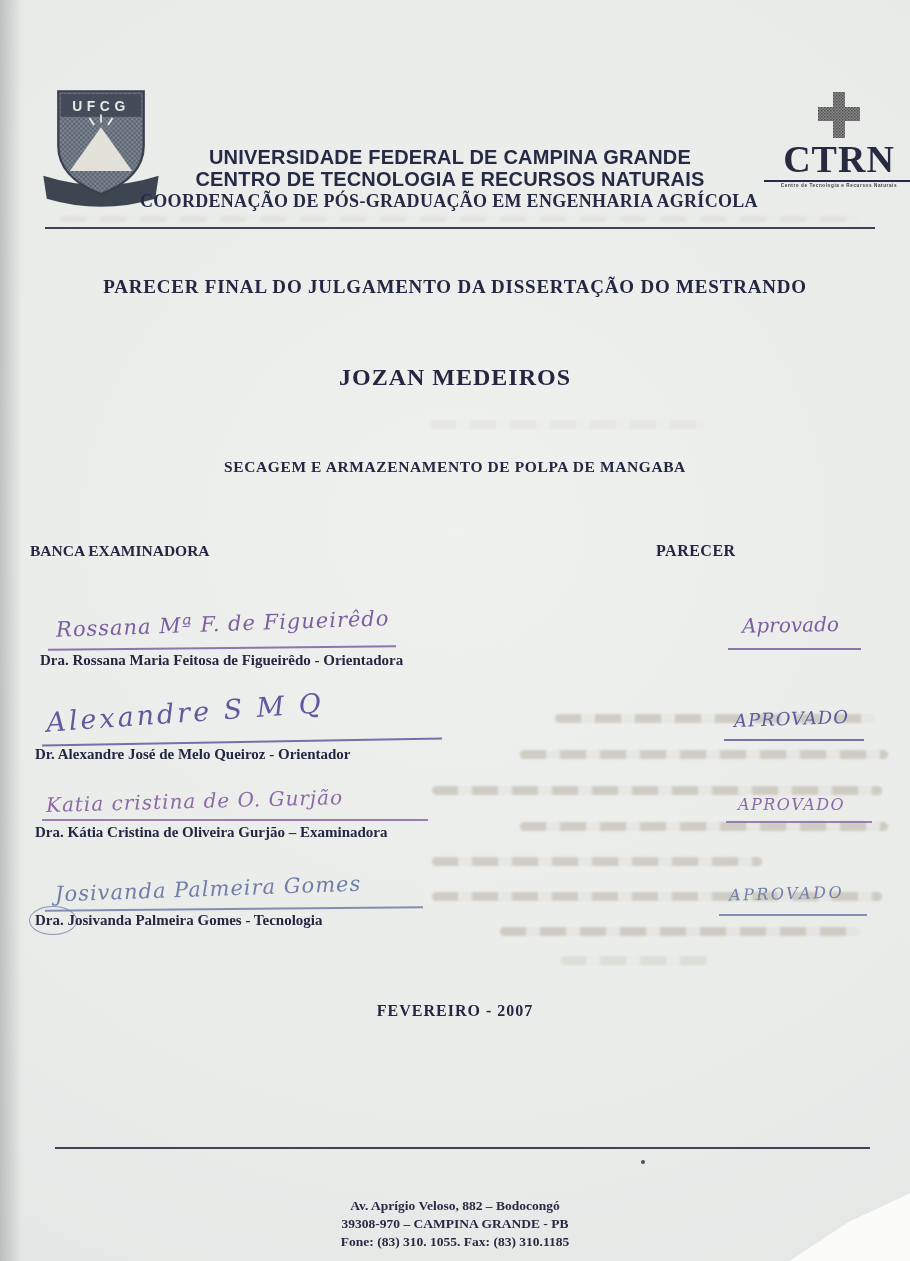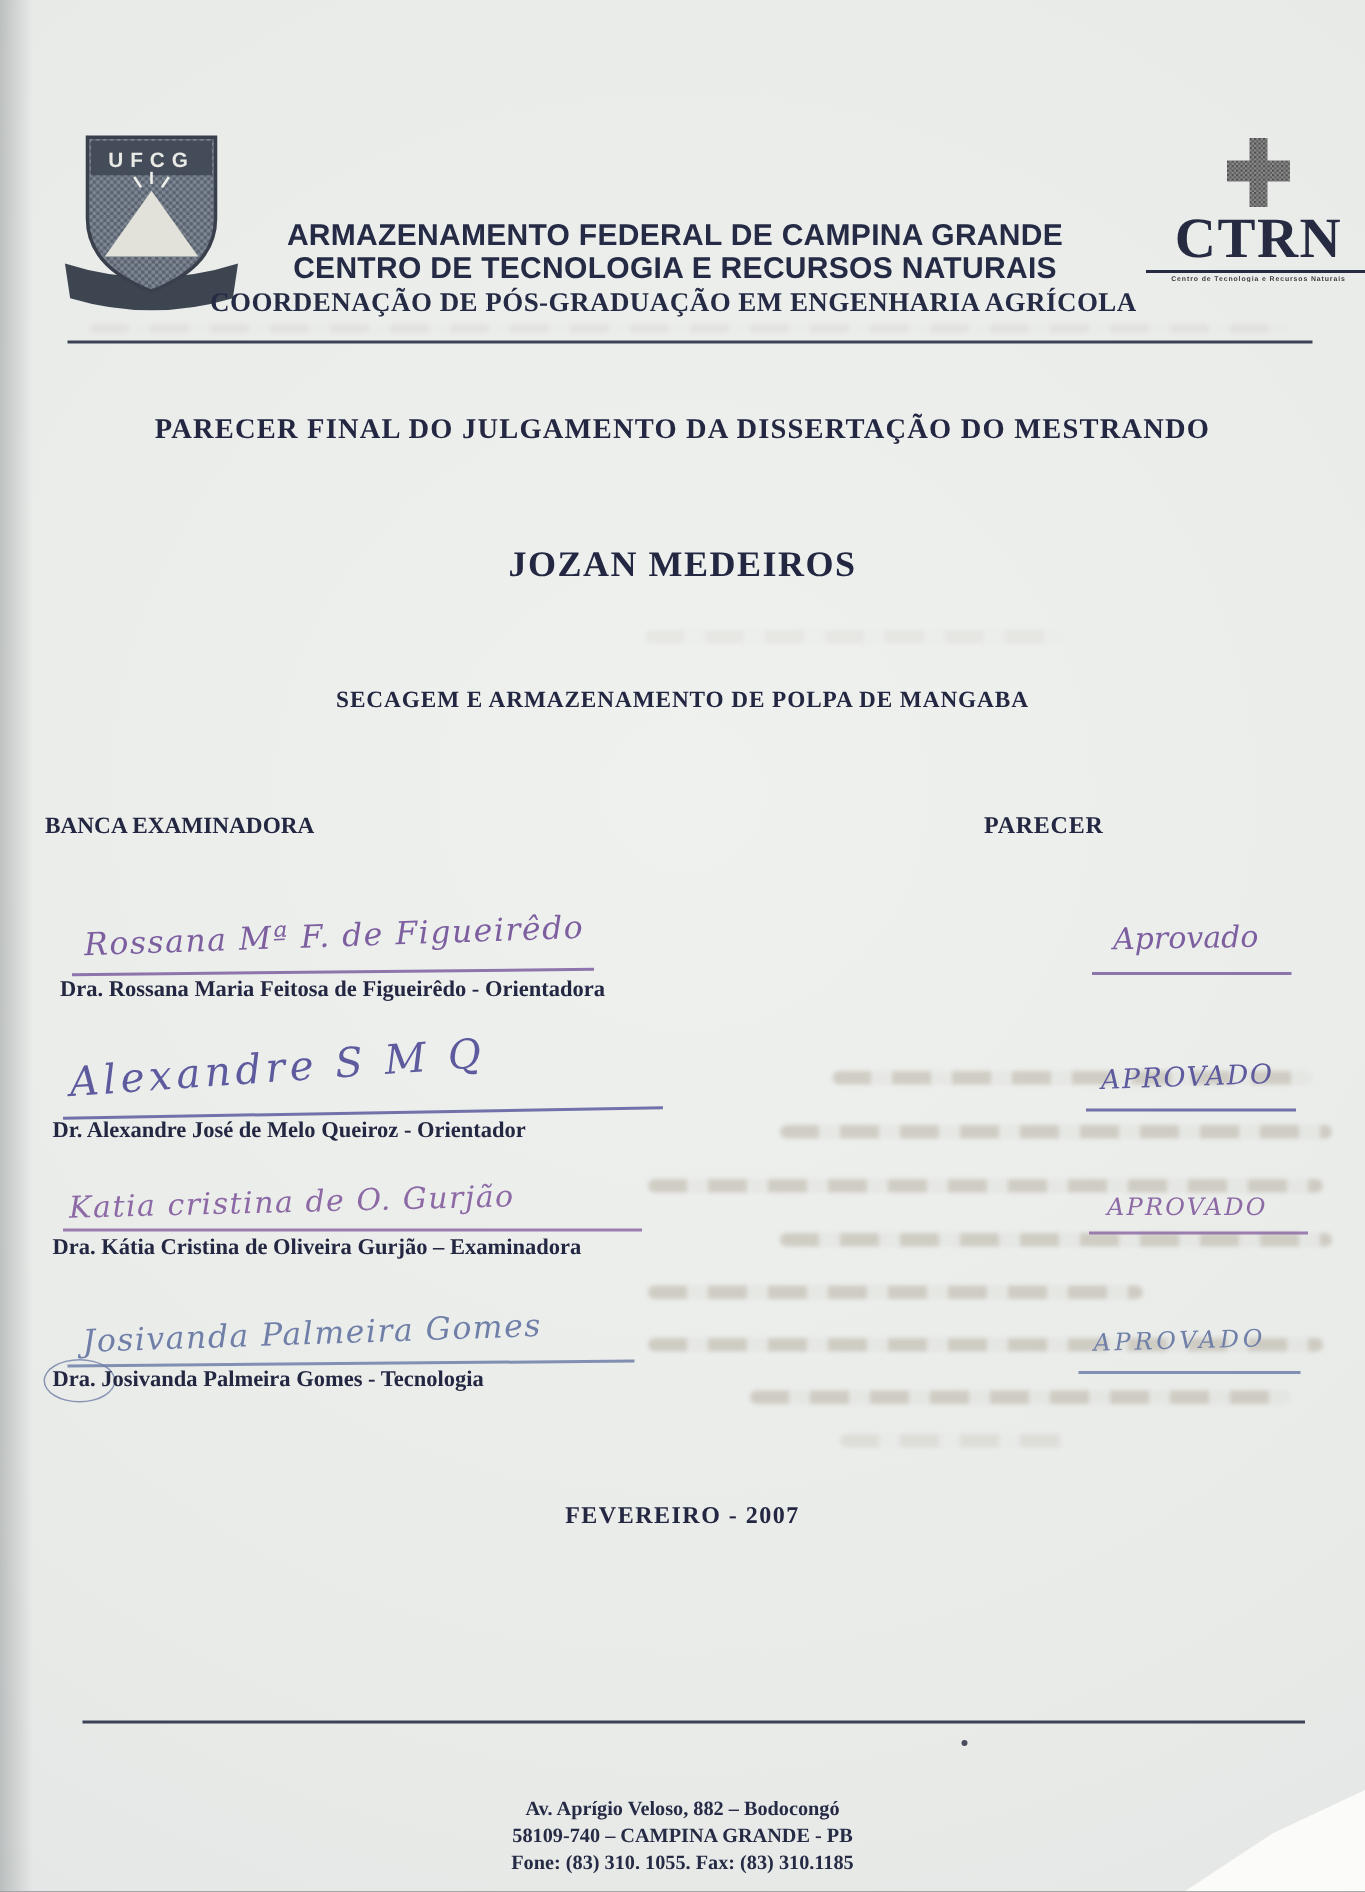--- a/index.html
+++ b/index.html
@@ -90,21 +90,21 @@
     <rect x="15" y="5" width="70" height="20" fill="#434c58"></rect>
     <text x="50" y="20" text-anchor="middle" font-family="Liberation Sans, sans-serif" font-weight="bold" font-size="12" letter-spacing="4" fill="#e9e9e5">UFCG</text>
     <polygon points="23,72 50,34 77,72" fill="#e2e2da"></polygon>
     <g stroke="#eff0ea" stroke-width="1.5">
       <line x1="50" y1="23" x2="50" y2="30"></line>
         <line x1="40" y1="26" x2="44" y2="32"></line>
         <line x1="60" y1="26" x2="56" y2="32"></line>
     </g>
   </svg>
 
-  <div class="hdr-line1">ARMAZENAMENTO FEDERAL DE CAMPINA GRANDE</div>
+  <div class="hdr-line1">UNIVERSIDADE FEDERAL DE CAMPINA GRANDE</div>
   <div class="hdr-line2">CENTRO DE TECNOLOGIA E RECURSOS NATURAIS</div>
   <div class="hdr-line3">COORDENAÇÃO DE PÓS-GRADUAÇÃO EM ENGENHARIA AGRÍCOLA</div>
 
   <div class="ctrn-logo">
     <svg class="ctrn-cross" width="42" height="46" viewBox="0 0 42 46">
       <defs>
         <pattern id="cz" width="3" height="3" patternUnits="userSpaceOnUse">
           <rect width="3" height="3" fill="#8b8b8b"></rect>
           <rect width="1.5" height="1.5" fill="#4e4e4e"></rect>
           <rect x="1.5" y="1.5" width="1.5" height="1.5" fill="#5e5e5e"></rect>
@@ -167,19 +167,19 @@
     <span class="printed r3-name">Dra. Josivanda Palmeira Gomes  -  Tecnologia</span>
     <span class="verdict r3-verdict" style="color: rgb(111, 127, 168);">APROVADO</span>
     <div class="ink-line r3-vline" style="color: rgb(111, 127, 168);"></div>
   </div>
 
   <div class="center-line date-line">FEVEREIRO -  2007</div>
 
   <div class="rule-bottom"></div>
   <div class="footer">
     <span>Av. Aprígio Veloso, 882 – Bodocongó</span>
-    <span>58109-740 – CAMPINA GRANDE - PB</span>
+    <span>39308-970 – CAMPINA GRANDE - PB</span>
     <span>Fone: (83) 310. 1055. Fax: (83) 310.1185</span>
   </div>
   <div class="stray-dot"></div>
 
   <div class="corner-tear"></div>
 </div>
 
 </body></html>

